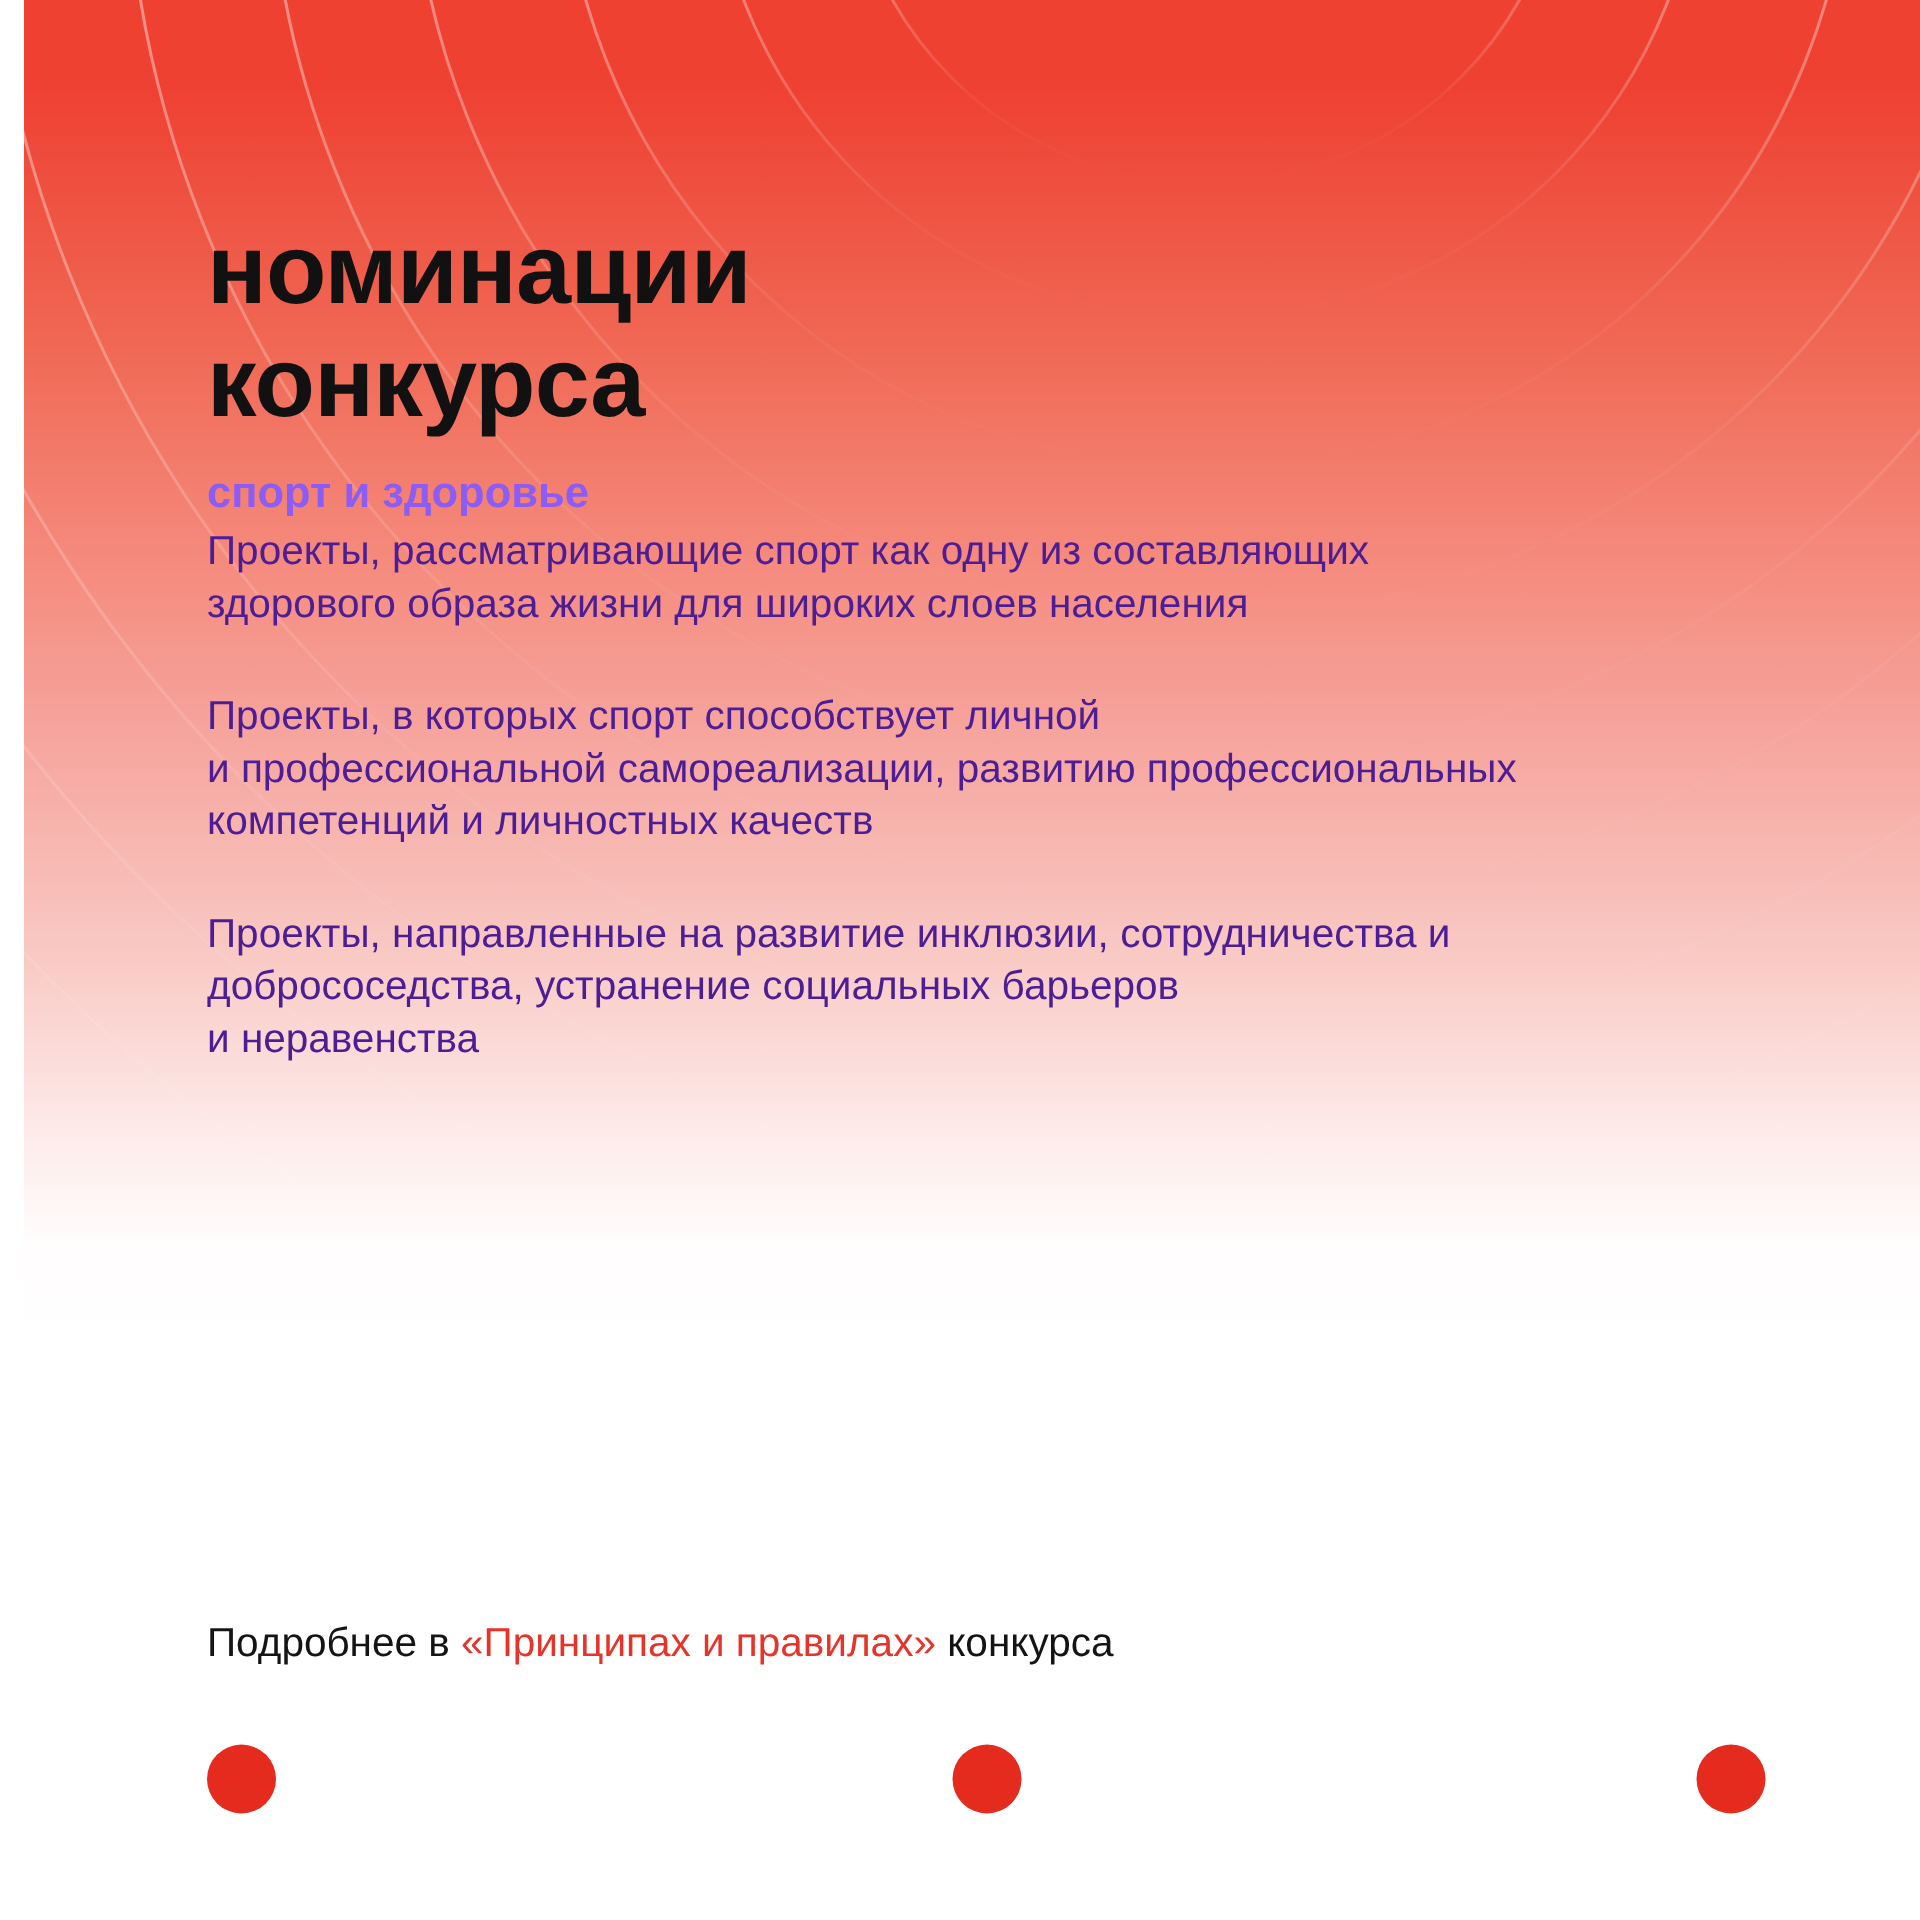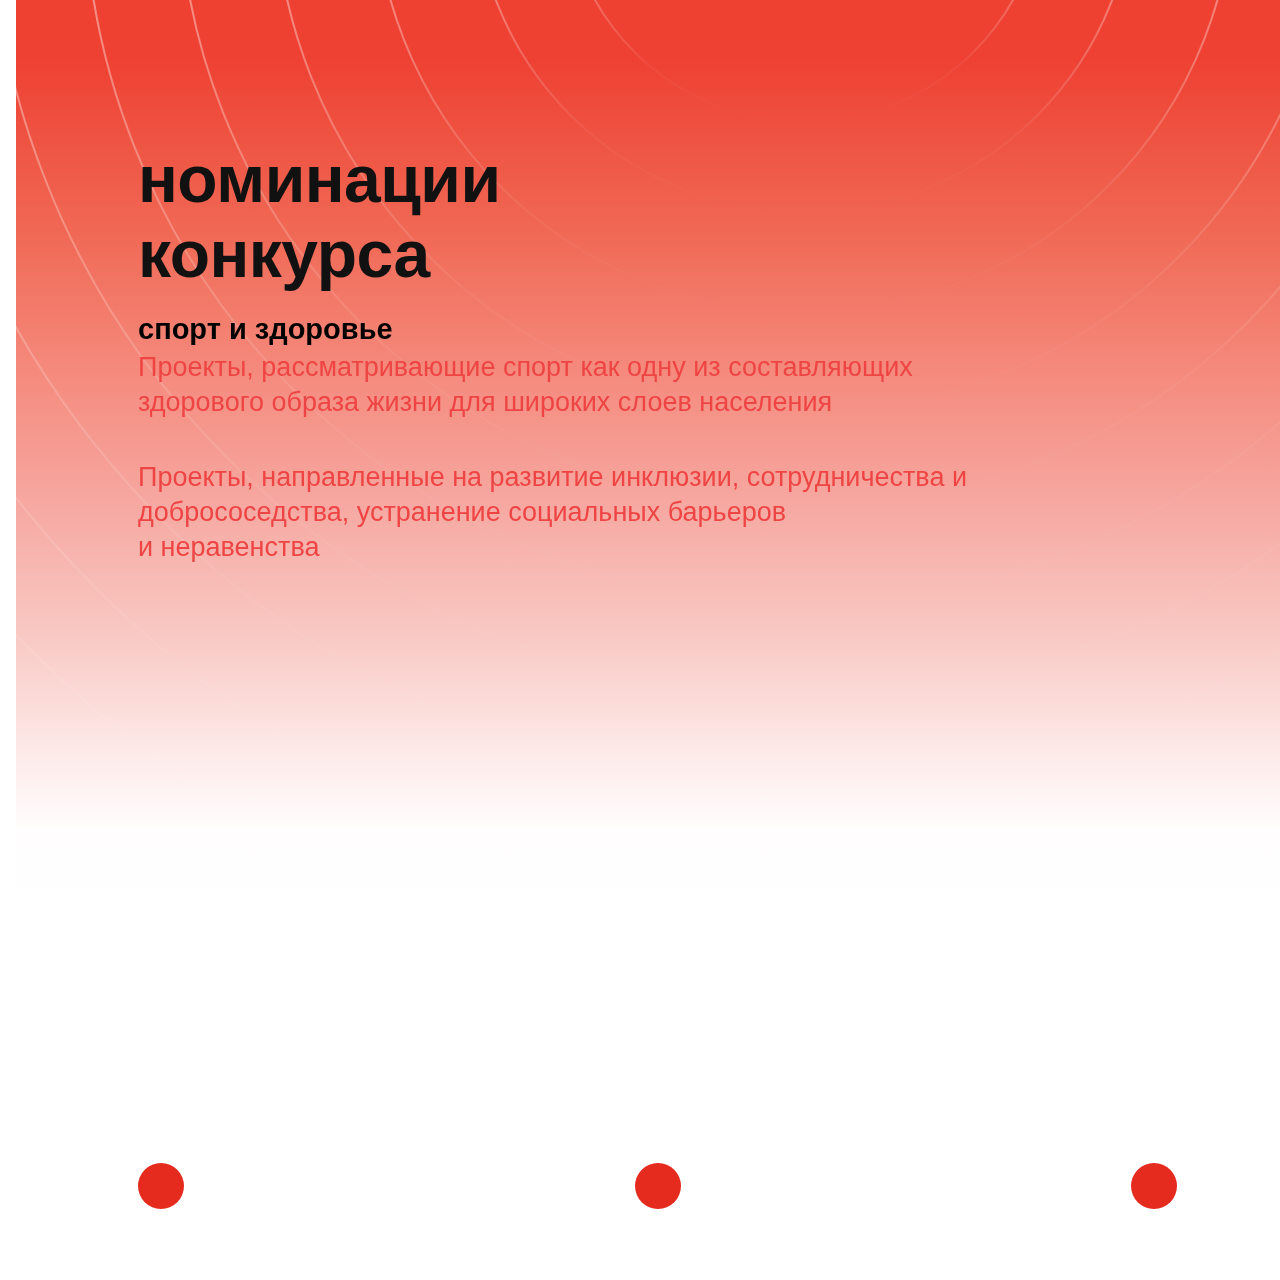--- a/index.html
+++ b/index.html
@@ -69,29 +69,29 @@
 
   .nom {
     margin-bottom: 40px;
   }
   .nom:last-child { margin-bottom: 0; }
 
   .nom-title {
     font-size: 29px;
     line-height: 38px;
     font-weight: 700;
-    color: #000000;
+    color: #8b5cf6;
     margin-bottom: 2px;
   }
 
   .nom-desc {
     font-size: 27px;
     line-height: 35px;
     font-weight: 400;
-    color: #ef4444;
+    color: #4c1d95;
     white-space: pre-line;
   }
 
   
   .footnote {
     position: absolute;
     left: 122px;
     top: 1078px;
     font-size: 27px;
     line-height: 35px;
@@ -179,31 +179,35 @@
 
   <div class="noms">
 
     <div class="nom">
       <div class="nom-title">спорт и здоровье</div>
       <div class="nom-desc">Проекты, рассматривающие спорт как одну из составляющих
 здорового образа жизни для широких слоев населения</div>
     </div>
 
     <div class="nom">
+      <div class="nom-desc">Проекты, в которых спорт способствует личной
+и профессиональной самореализации, развитию профессиональных
+компетенций и личностных качеств</div>
     </div>
 
     <div class="nom">
       <div class="nom-desc">Проекты, направленные на развитие инклюзии, сотрудничества и
 добрососедства, устранение социальных барьеров
 и неравенства</div>
     </div>
 
 
   </div>
 
+  <div class="footnote"><span>Подробнее в </span><span class="accent">«Принципах и правилах»</span><span> конкурса</span></div>
 
   <div class="dots">
     <span class="dot dot-1"></span>
     <span class="dot dot-2"></span>
     <span class="dot dot-3"></span>
   </div>
 
 </div>
 
 </body></html>

